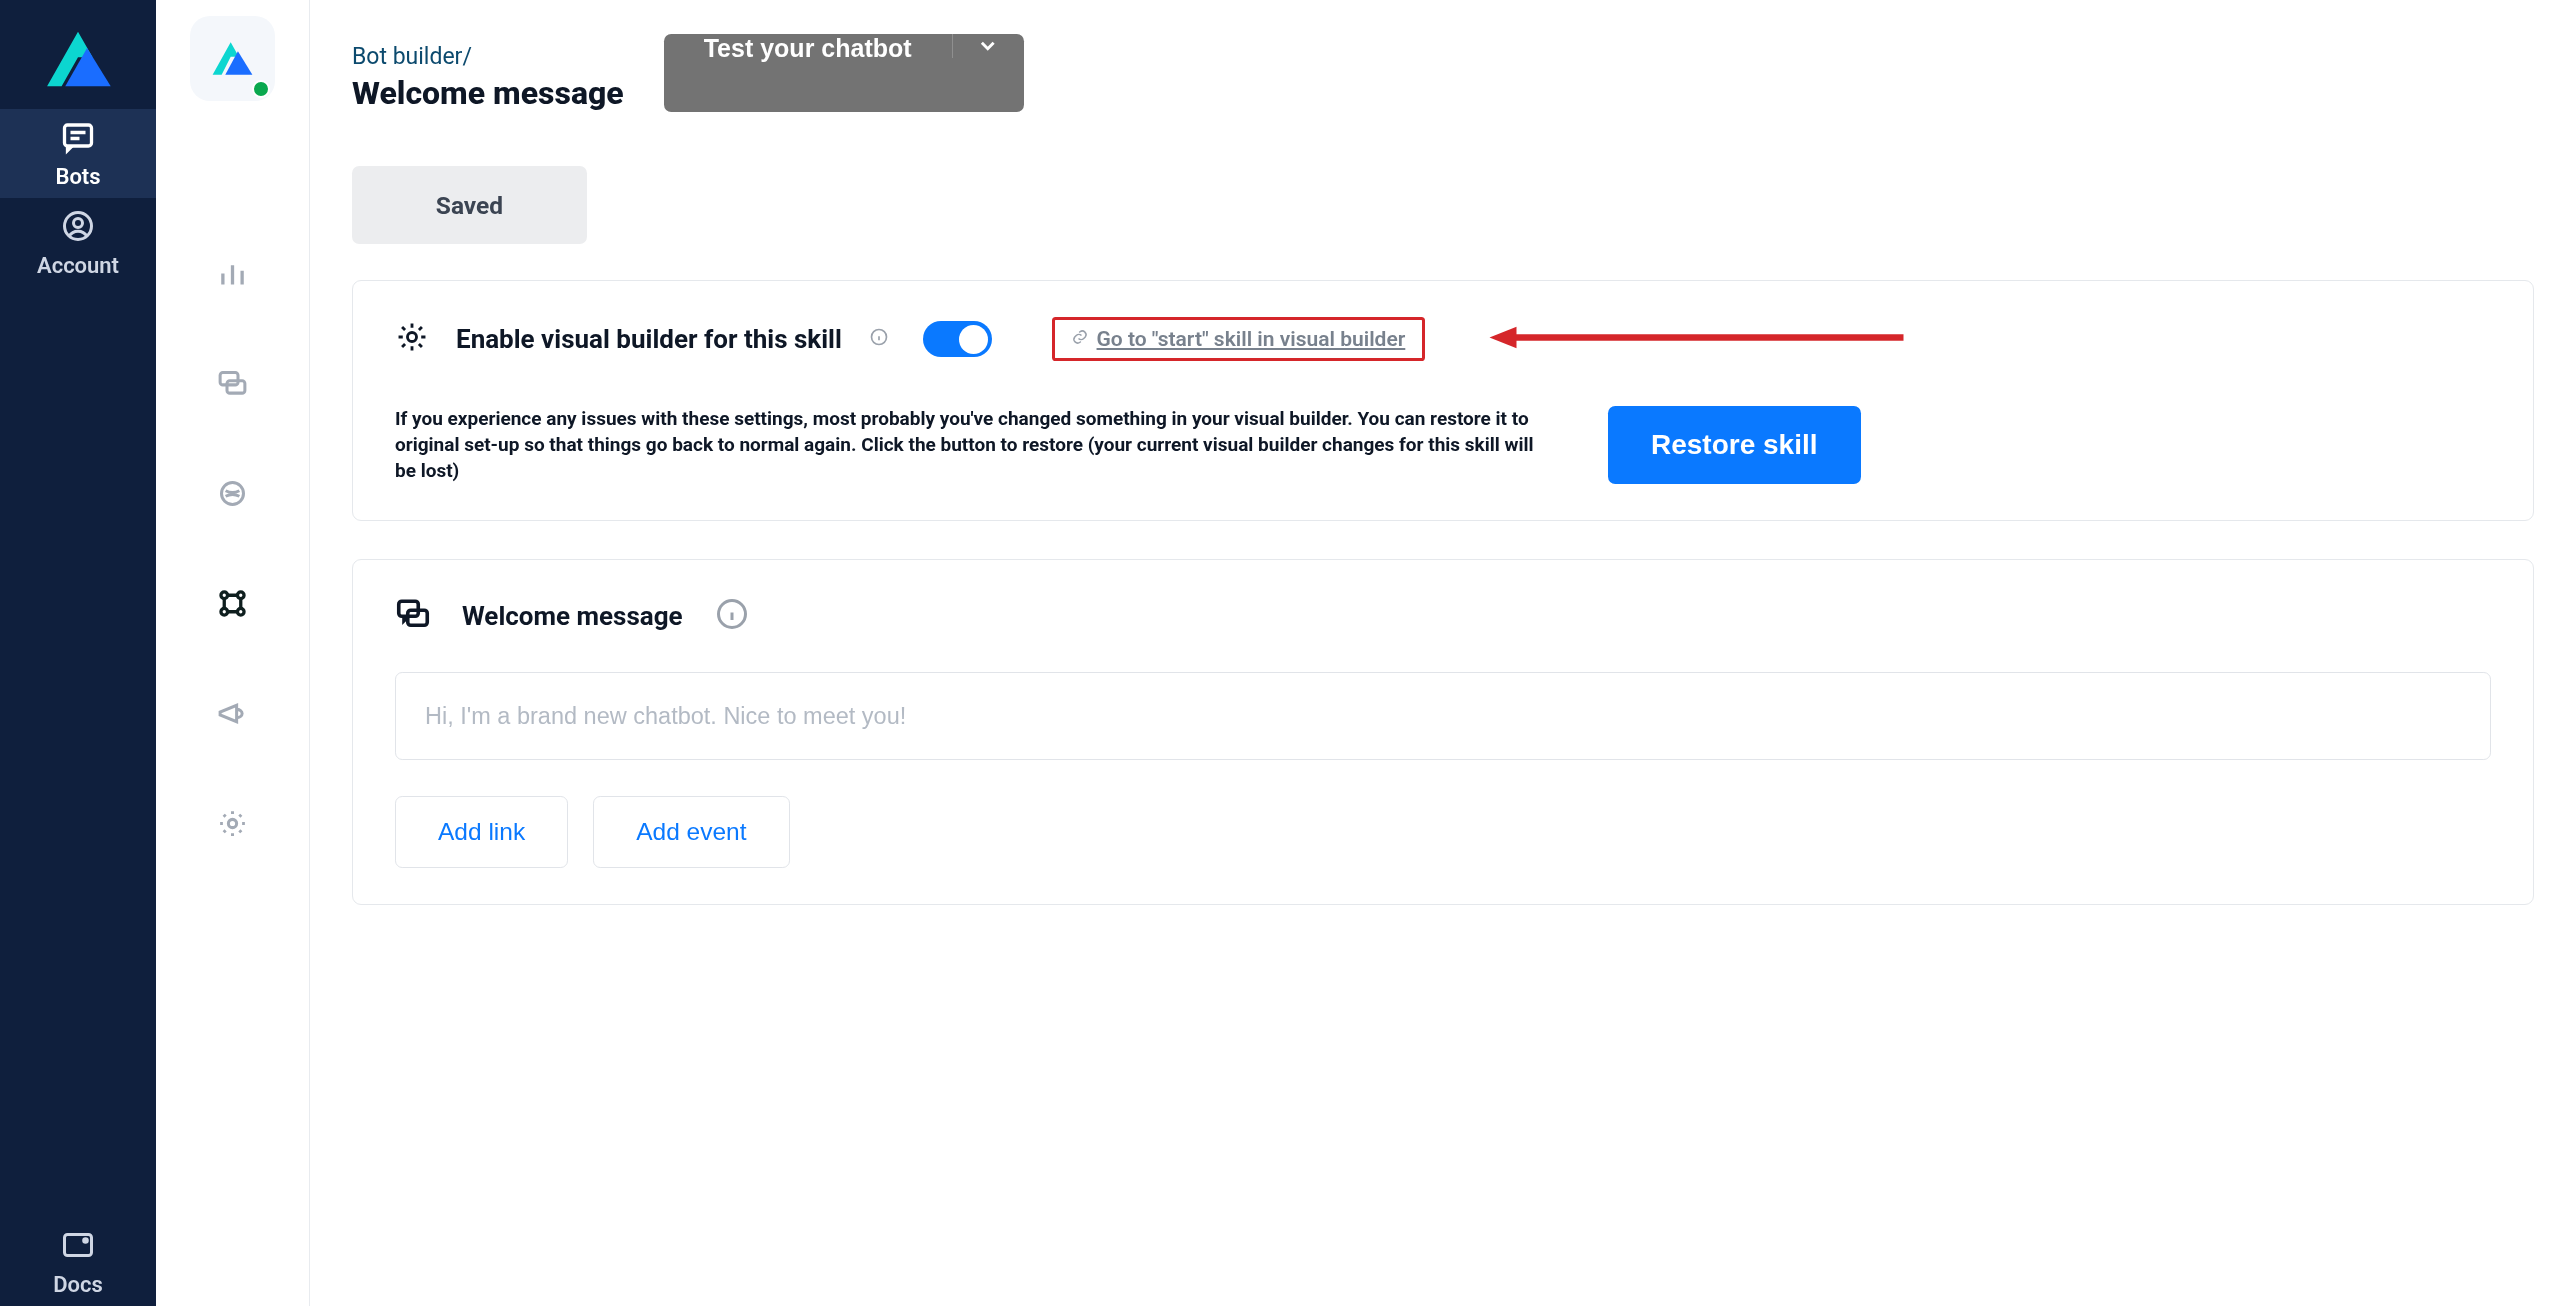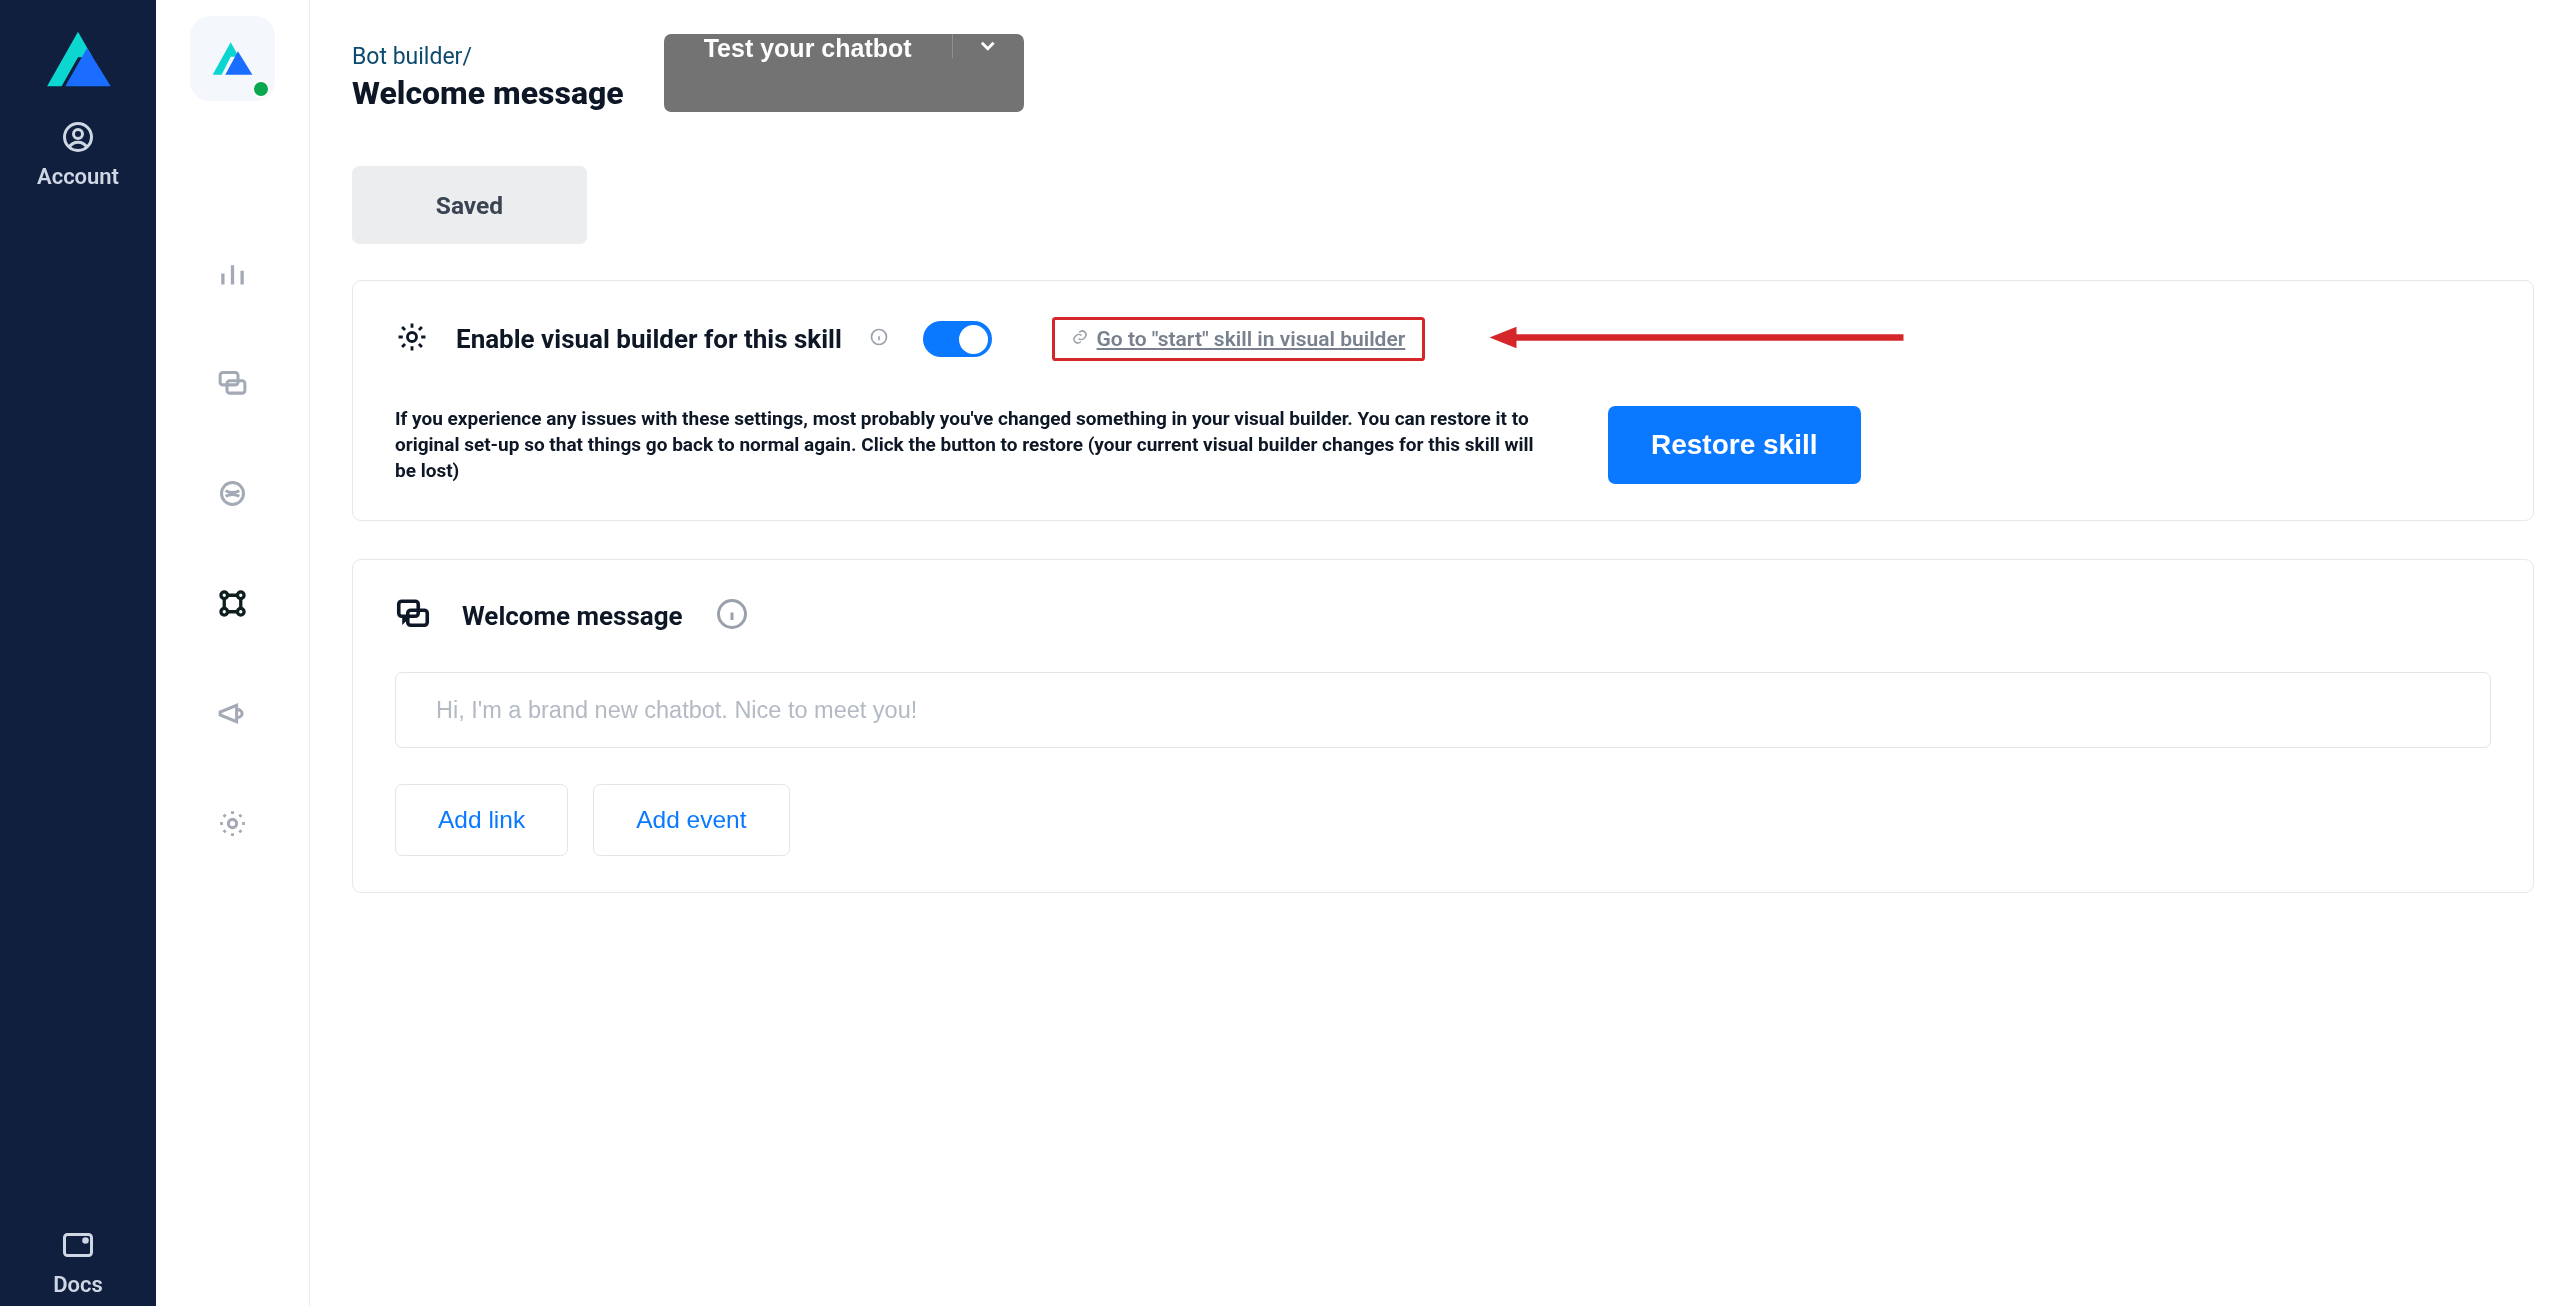--- a/index.html
+++ b/index.html
@@ -57,36 +57,44 @@
 
 
 .restore-row { display:flex; align-items:flex-start; gap:72px; margin-top:45px; }
 .restore-text { font-size:19px; font-weight:700; color:#0e1726; max-width:1141px; line-height:1.35; }
 .btn-restore { background:#0a79ff; color:#fff; font-size:28px; font-weight:700; border:none; border-radius:7.2px; height:78px; padding:0 43px; cursor:pointer; }
 
 
 .wm-head { display:flex; align-items:center; gap:31px; margin-bottom:36px; }
 .wm-head svg { width:36px; height:36px; }
 .wm-title { font-size:26px; font-weight:700; color:#0e1726; }
-.wm-input { width:100%; height:76px; border:0.9px solid #e1e4e9; border-radius:7.2px; padding:0 40px; font-size:23.5px; color:#6c7480; }
+.wm-input { width:100%; height:88px; border:0.9px solid #e1e4e9; border-radius:7.2px; padding:0 29px; font-size:23.5px; color:#6c7480; }
 .wm-input::placeholder { color:#b3bac4; }
 .wm-actions { display:flex; gap:25px; margin-top:36px; }
 .btn-outline { background:#fff; border:0.9px solid #e1e4e9; color:#0a79ff; font-size:24.5px; font-weight:400; border-radius:7.2px; height:72px; padding:0 42px; cursor:pointer; }
 </style>
 </head>
 <body>
 
 <div class="app">
 
   <nav class="rail">
     <div class="rail-logo">
       <svg viewBox="0 0 88 88">
         <path d="M10 74 L44 14 L60 42 L44 42 L26 74 Z" fill="#0cd6d0"></path>
         <path d="M30 74 L54 32 L80 74 Z" fill="#1a6dff"></path>
       </svg>
+    </div>
+    <div class="rail-item active">
+      <svg viewBox="0 0 24 24" fill="none" stroke="currentColor" stroke-width="2.2">
+          <rect x="3" y="4" width="18" height="14" rx="2"></rect>
+          <path d="M7 9h10M7 13h6"></path>
+          <path d="M8 18l-3 3v-3"></path>
+        </svg>
+      <span>Bots</span>
     </div>
     <div class="rail-item">
       <svg viewBox="0 0 24 24" fill="none" stroke="currentColor" stroke-width="2">
           <circle cx="12" cy="12" r="9"></circle>
           <circle cx="12" cy="10" r="3"></circle>
           <path d="M6 19c1.5-2.5 4-3.5 6-3.5s4.5 1 6 3.5"></path>
         </svg>
       <span>Account</span>
     </div>
     <div class="rail-spacer"></div>

